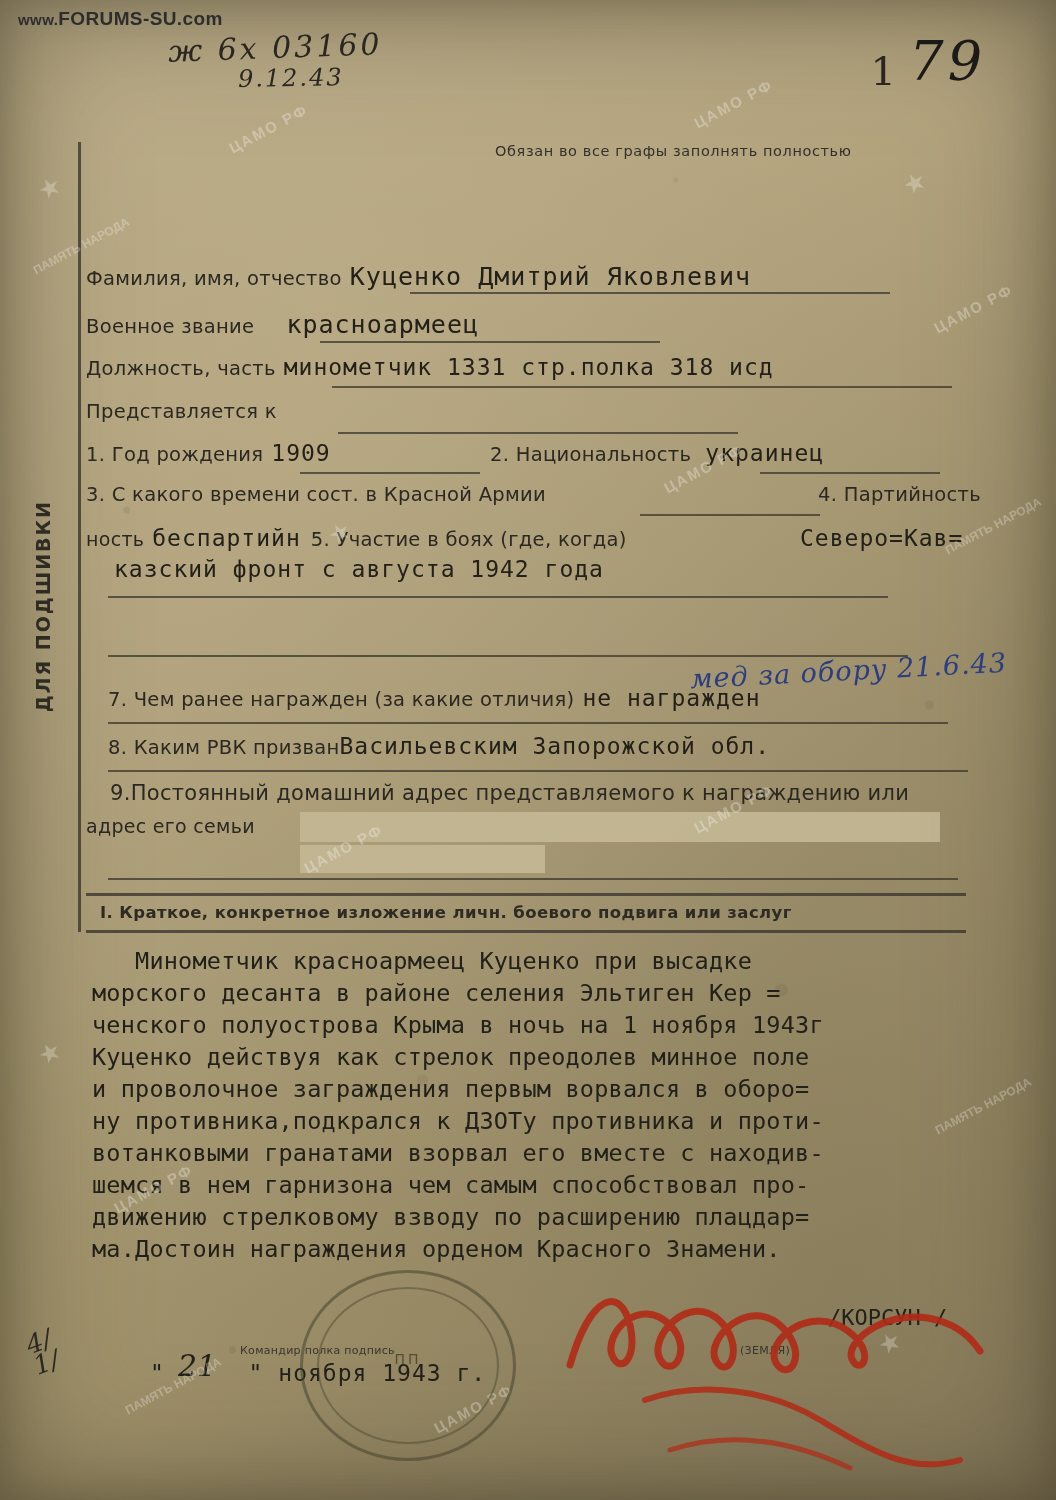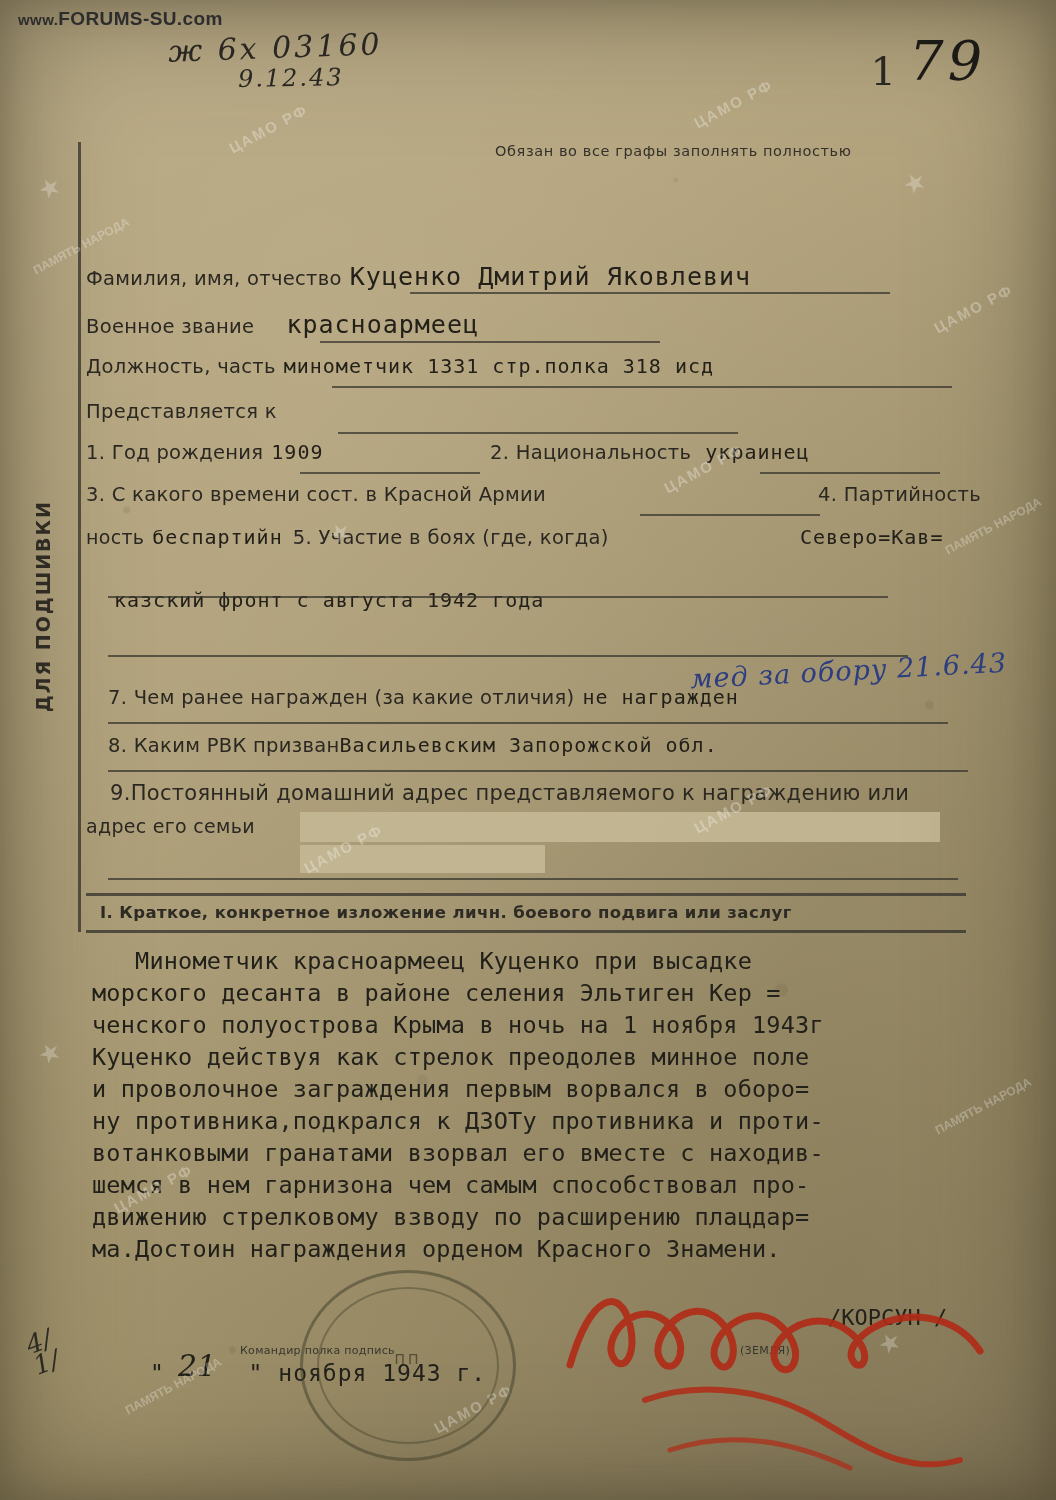--- a/index.html
+++ b/index.html
@@ -138,21 +138,21 @@
   }
   .lbl {
     font-family: "DejaVu Sans", sans-serif;
     font-size: 19.5px;
     letter-spacing: .3px;
     color: #2b2822;
     white-space: nowrap;
   }
   .val {
     font-family: "DejaVu Sans Mono", monospace;
-    font-size: 20px;
+    font-size: 23px;
     letter-spacing: 1px;
     color: #232019;
     margin-left: 8px;
     white-space: nowrap;
   }
   .val.big { font-size: 25px; }
   .underline {
     position: absolute;
     height: 2px;
     background: #3a372f;
@@ -371,21 +371,21 @@
   <div class="underline" style="left:640px; top:514px; width:180px;"></div>
 
   <div class="row" style="top:525px;">
     <span class="lbl" style="font-size:19px;">ность</span>
     <span class="val">беспартийн</span>
     <span class="lbl" style="margin-left:10px;">5. Участие в боях (где, когда)</span>
   </div>
   <div class="row" style="top:525px; left:800px;">
     <span class="val" style="margin-left:0;">Северо=Кав=</span>
   </div>
-  <div class="row" style="top:588px;text-align:center;">
+  <div class="row" style="top:556px;text-align:center;">
     <span class="val" style="margin-left:28px;">казский фронт с августа 1942 года</span>
   </div>
   <div class="underline" style="left:108px; top:596px; width:780px;"></div>
 
   <div class="underline" style="left:108px; top:655px; width:800px;"></div>
 
   <div class="blue-note">мед за обору 21.6.43</div>
 
   <div class="row" style="top:685px;">
     <span class="lbl" style="margin-left:22px;">7. Чем ранее награжден (за какие отличия)</span>

